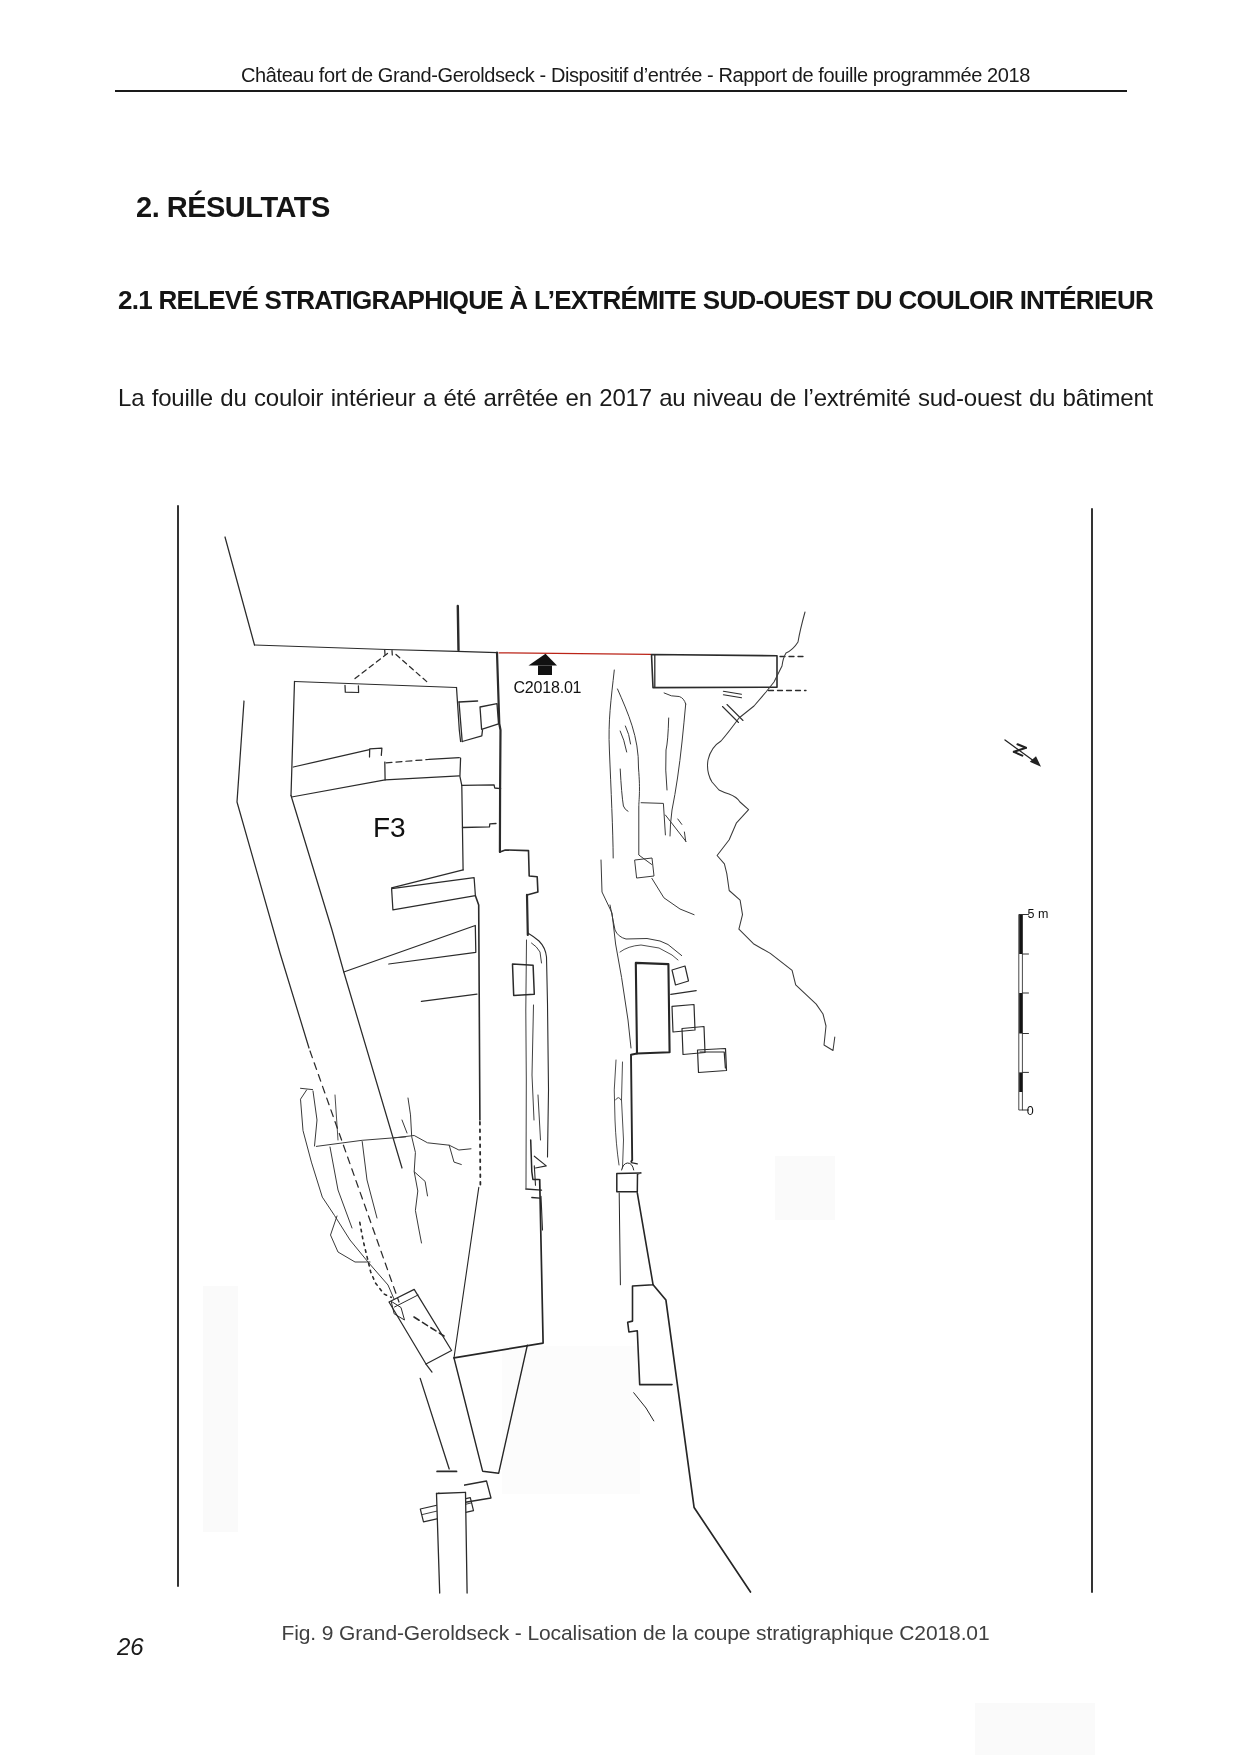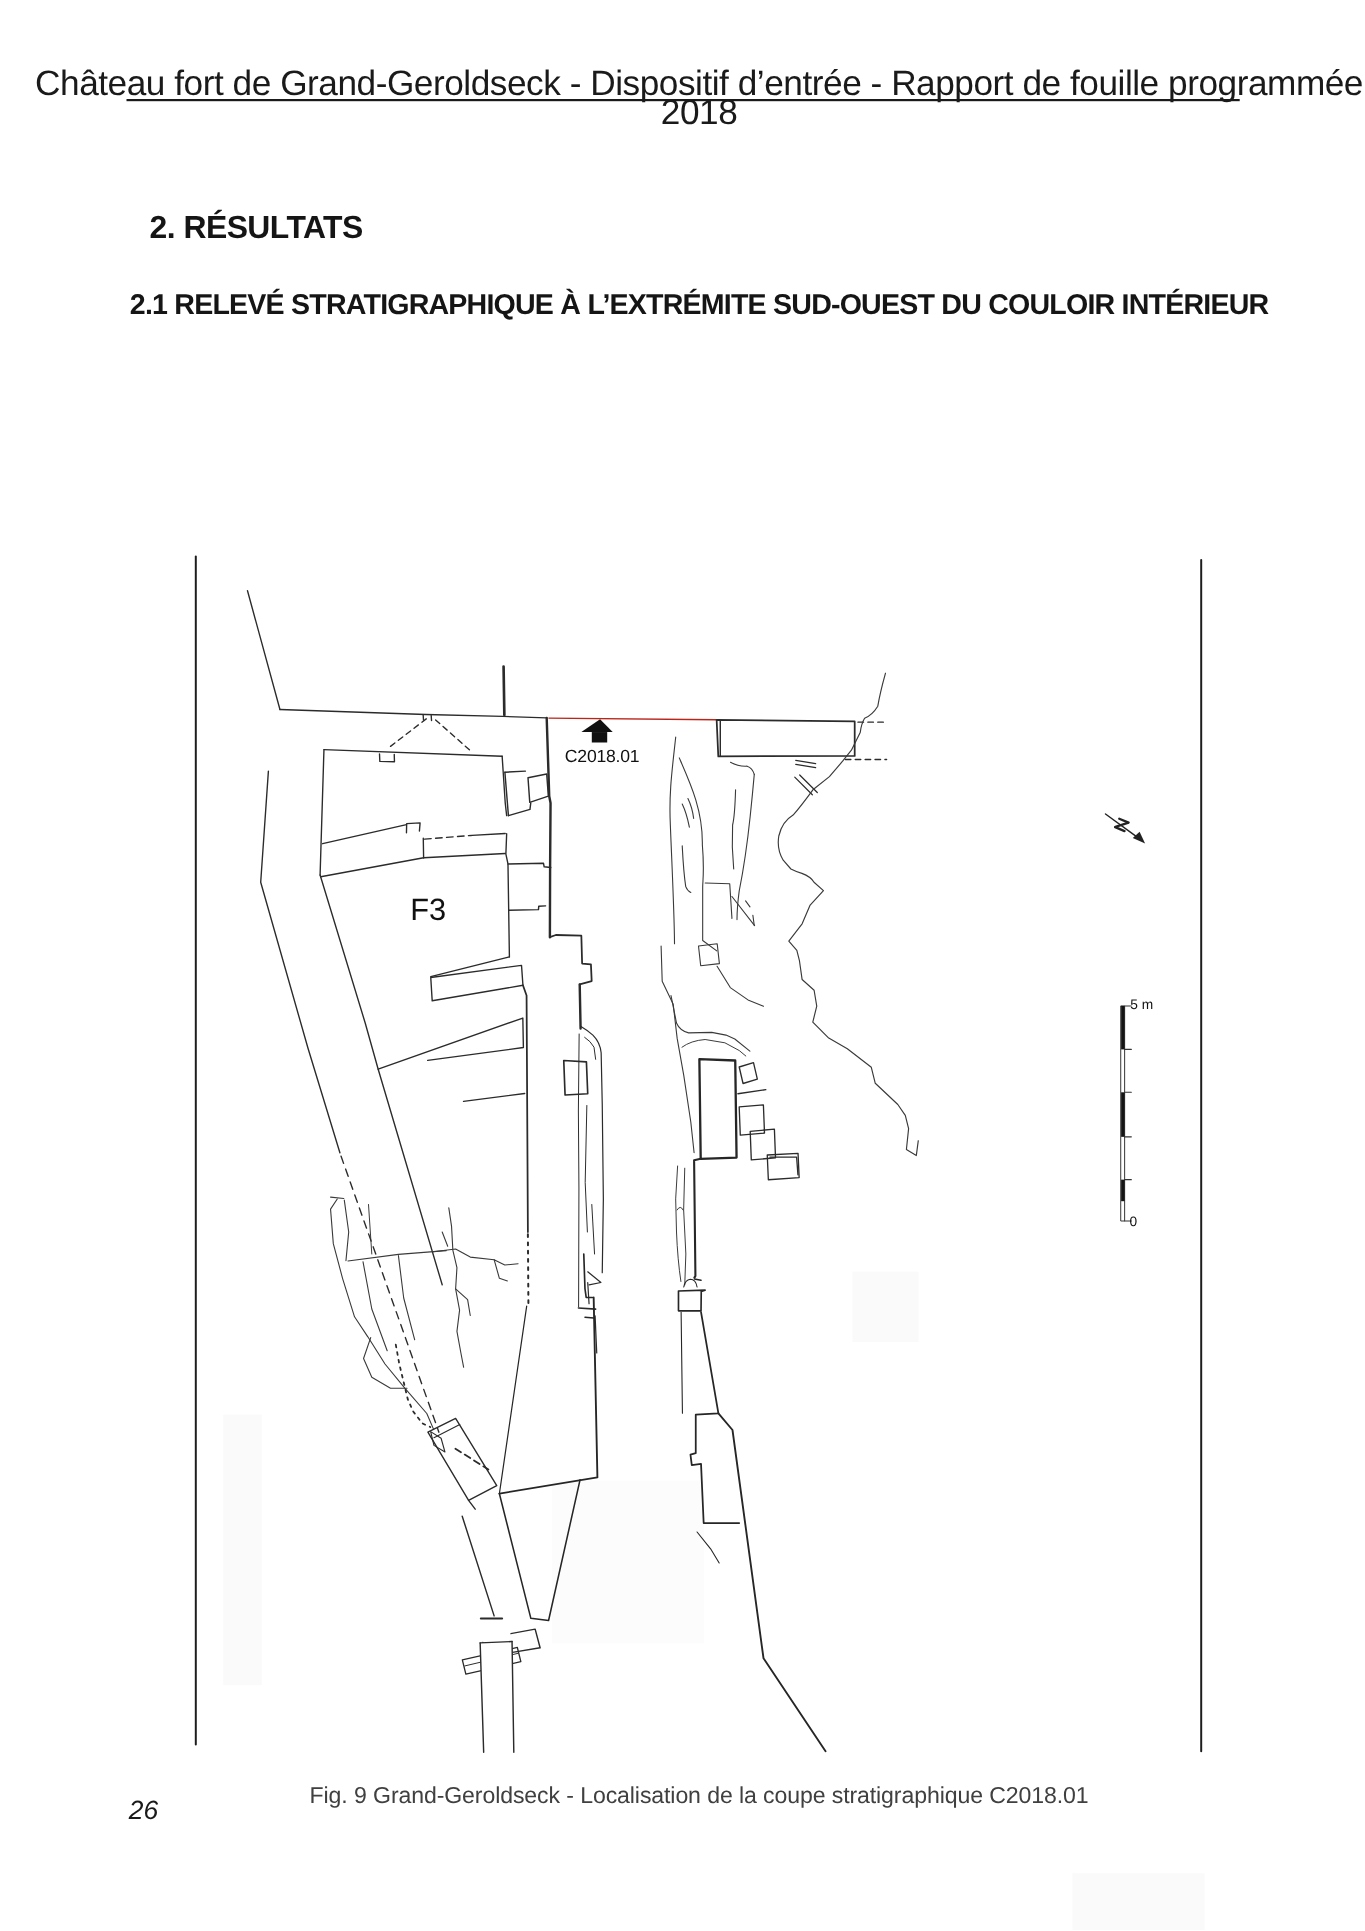--- a/index.html
+++ b/index.html
@@ -1,35 +1,36 @@
 <!DOCTYPE html>
 <html><head>
 <meta charset="utf-8">
 <style>
   html,body{margin:0;padding:0;background:#fff;}
   body{width:1241px;height:1755px;position:relative;font-family:"Liberation Sans",sans-serif;color:#111;overflow:hidden;}
   .abs{position:absolute;}
-  #hdr{top:62px;left:30px;width:1211px;text-align:center;font-size:32px;letter-spacing:-0.42px;line-height:27px;color:#1a1a1a;}
+  #hdr{top:62px;left:30px;width:1211px;text-align:center;font-size:20px;letter-spacing:-0.42px;line-height:27px;color:#1a1a1a;}
   #hrule{top:89.5px;left:115px;width:1012px;height:2px;background:#1a1a1a;}
   #h1{top:189px;left:136px;font-size:29px;font-weight:bold;letter-spacing:-0.5px;line-height:36px;color:#151515;}
   #h2{top:259px;left:118px;width:1035px;font-size:26px;font-weight:bold;letter-spacing:-0.75px;line-height:34.8px;color:#151515;}
-  .j{text-align:justify;text-align-last:justify;}
+  .j{text-align:justify;text-align-last:justify;margin-top:24px;}
   #para{top:355px;left:118px;width:1035px;font-size:24px;letter-spacing:-0.2px;line-height:37.6px;color:#1a1a1a;}
   #cap{top:1619px;left:30px;width:1211px;text-align:center;font-size:21px;letter-spacing:-0.1px;line-height:27px;color:#404040;}
   #pgnum{top:1633px;left:117px;font-size:24px;line-height:27px;color:#1a1a1a;font-style:italic;}
 </style>
 </head>
 <body>
 <div class="abs" id="hdr">Château fort de Grand-Geroldseck - Dispositif d’entrée - Rapport de fouille programmée 2018</div>
 <div class="abs" id="hrule"></div>
 <div class="abs" id="h1">2. RÉSULTATS</div>
 <div class="abs" id="h2">
     <div class="j">2.1 RELEVÉ STRATIGRAPHIQUE À L’EXTRÉMITE SUD-OUEST DU COULOIR INTÉRIEUR</div>
   </div>
 <div class="abs" id="para">
+    <div class="j">La fouille du couloir intérieur a été arrêtée en 2017 au niveau de l’extrémité sud-ouest du bâtiment</div>
   </div>
 <div class="abs" id="cap">Fig. 9 Grand-Geroldseck - Localisation de la coupe stratigraphique C2018.01</div>
 <div class="abs" id="pgnum">26</div>
 <svg class="abs" id="fig" style="top:0;left:0" width="1241" height="1755" viewBox="0 0 1241 1755" fill="none" stroke-linecap="round" stroke-linejoin="round">
 <g fill="#fafafa" stroke="none">
 <rect x="203" y="1286" width="35" height="246"></rect>
 <rect x="775" y="1156" width="60" height="64"></rect>
 <rect x="502" y="1346" width="138" height="148" fill="#fcfcfc"></rect>
 <rect x="975" y="1703" width="120" height="52"></rect>
 </g>

